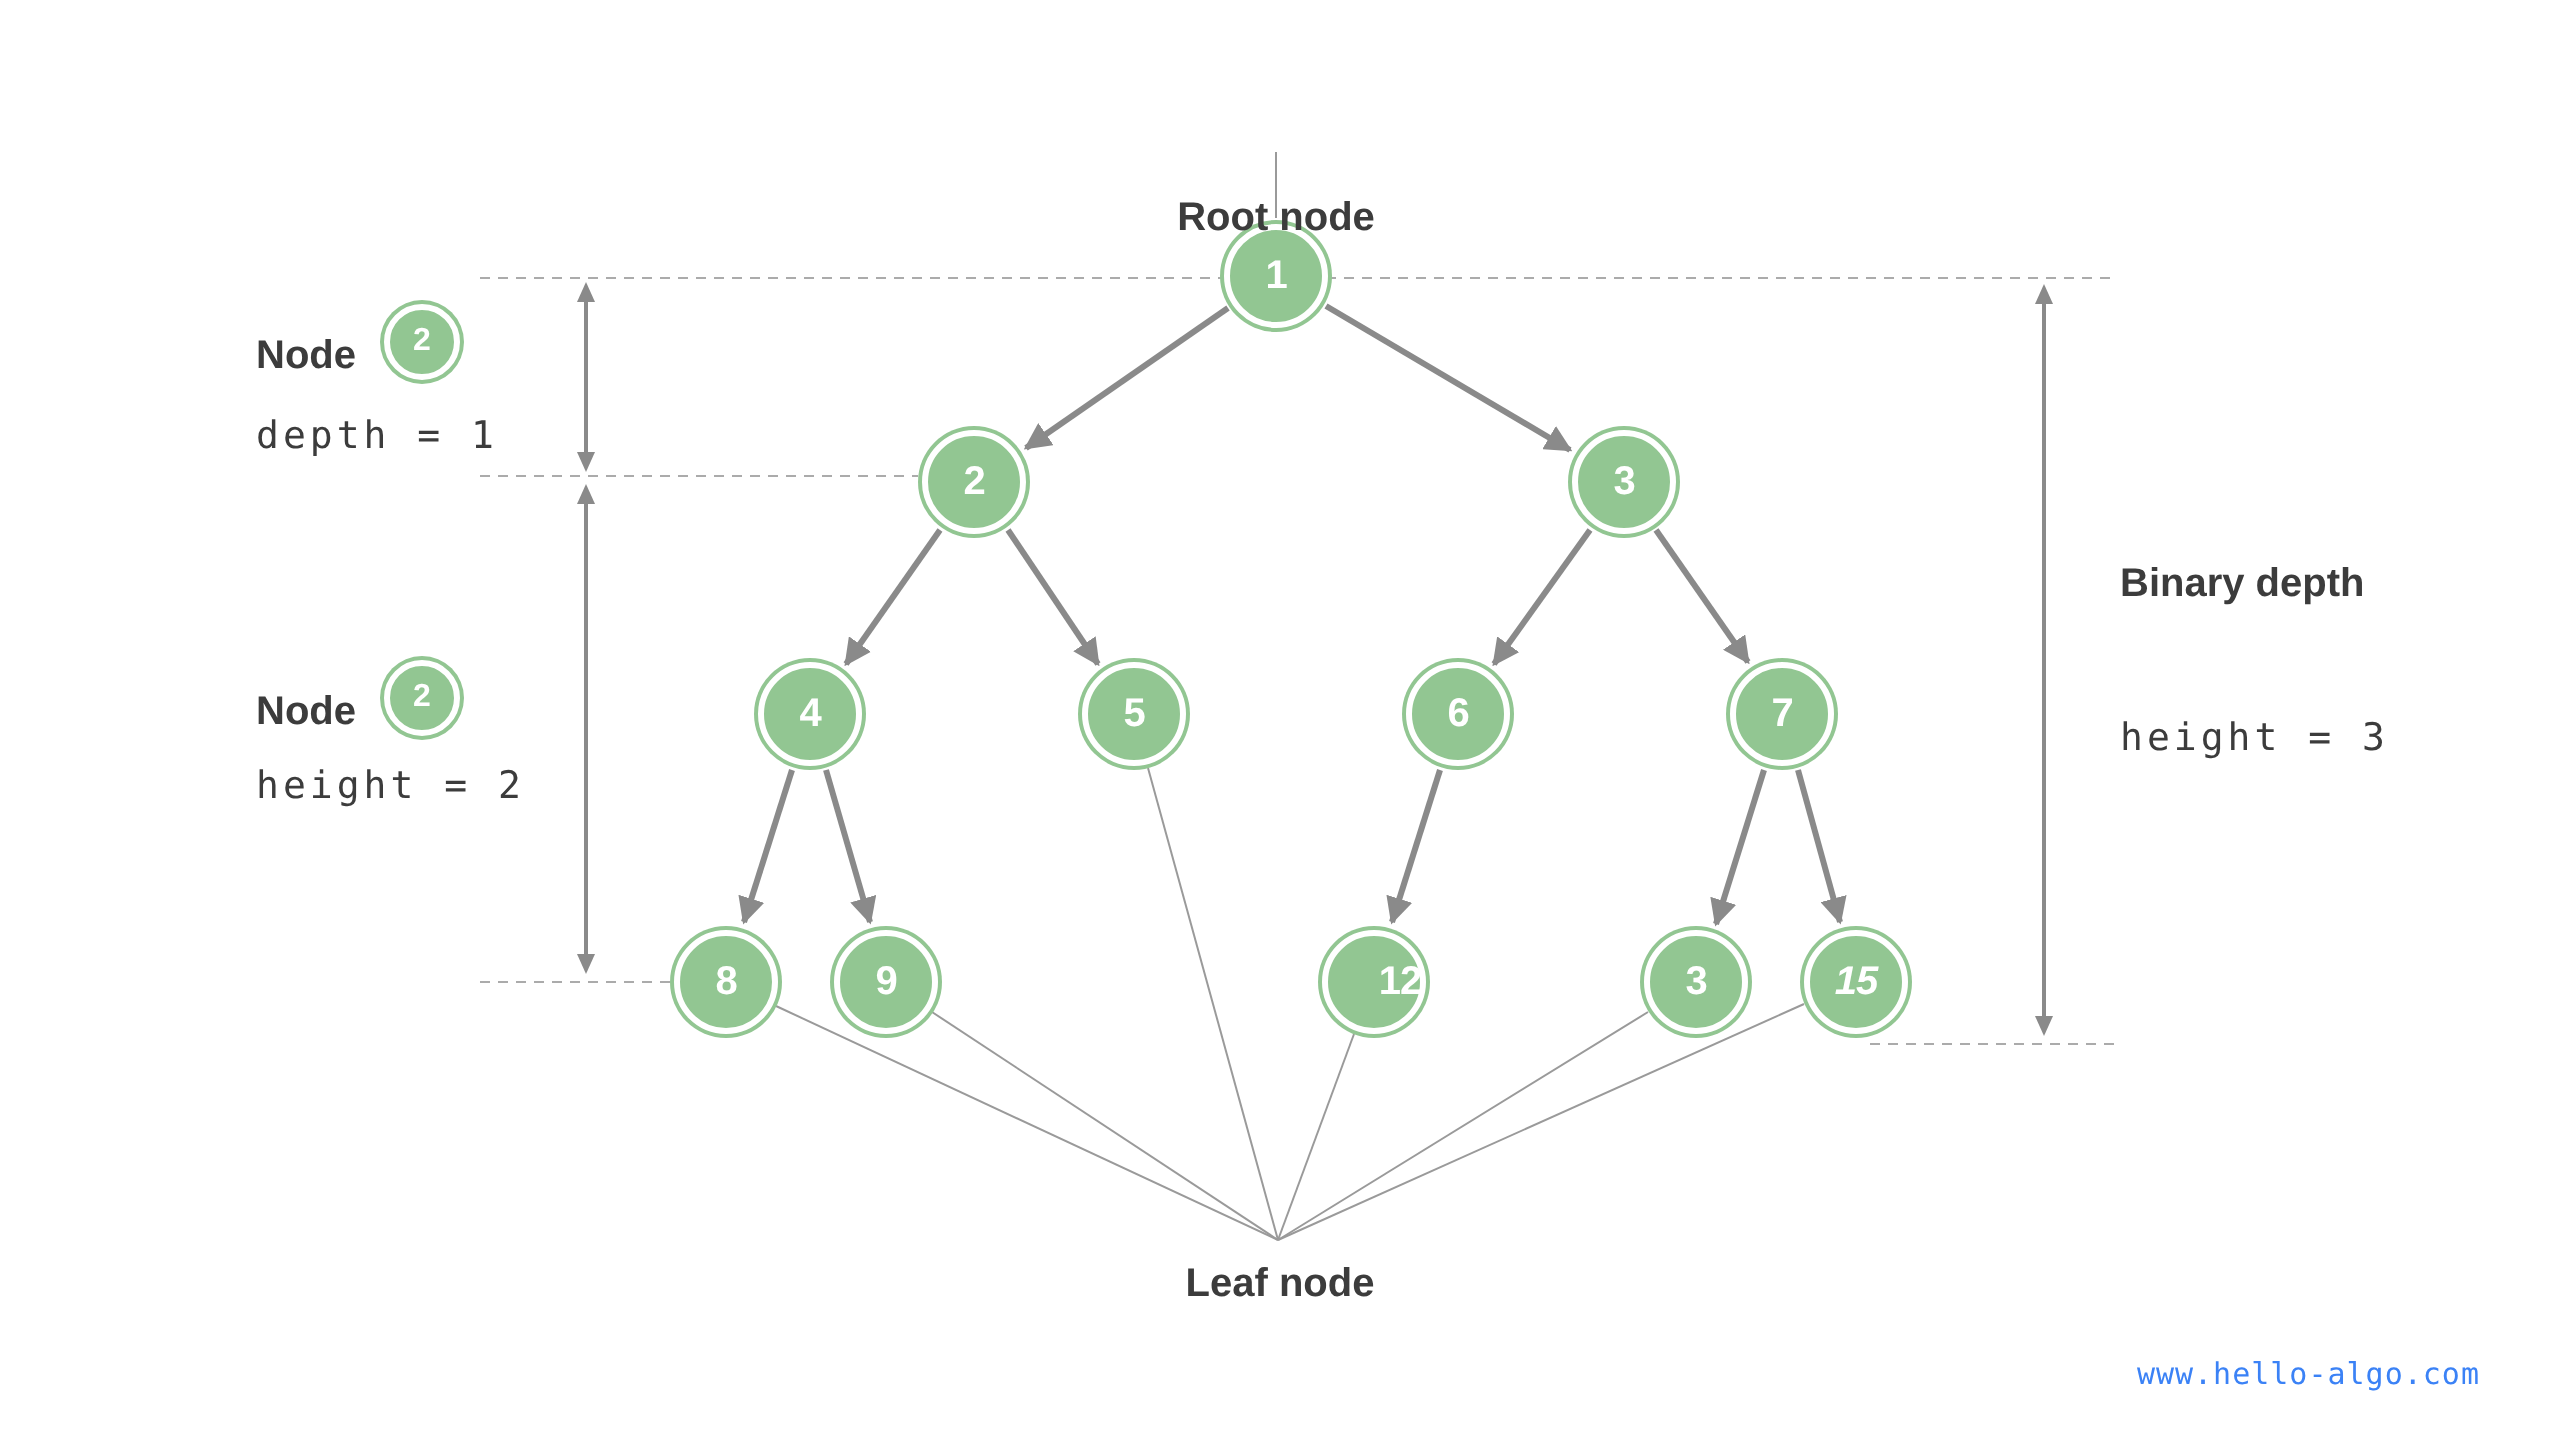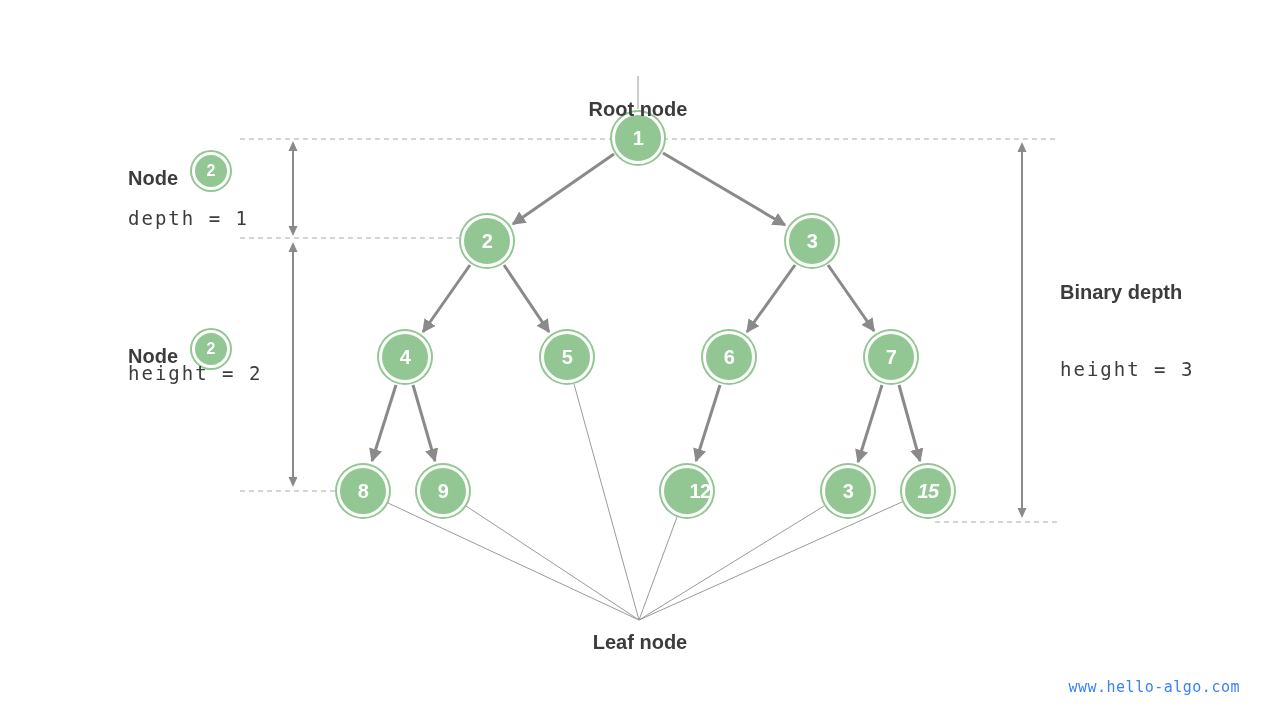--- a/index.html
+++ b/index.html
@@ -158,20 +158,20 @@
   <div class="legend-row" style="left:128px; top:146px;">
     <span class="label-bold">Node</span>
     <span class="badge-node">2</span>
   </div>
   <div class="abs label-mono" style="left:128px; top:207px;">depth = 1</div>
 
   <div class="legend-row" style="left:128px; top:324px;">
     <span class="label-bold">Node</span>
     <span class="badge-node">2</span>
   </div>
-  <div class="abs label-mono" style="left:128px; top:362px;">height = 2</div>
+  <div class="abs label-mono" style="left:128px; top:382px;">height = 2</div>
 
   <div class="abs label-bold" style="left:1060px; top:281px;">Binary depth</div>
   <div class="abs label-mono" style="left:1060px; top:315px;margin-top:43px;">height = 3</div>
 
   <div class="watermark">www.hello-algo.com</div>
 
 </div>
 
 </body></html>

